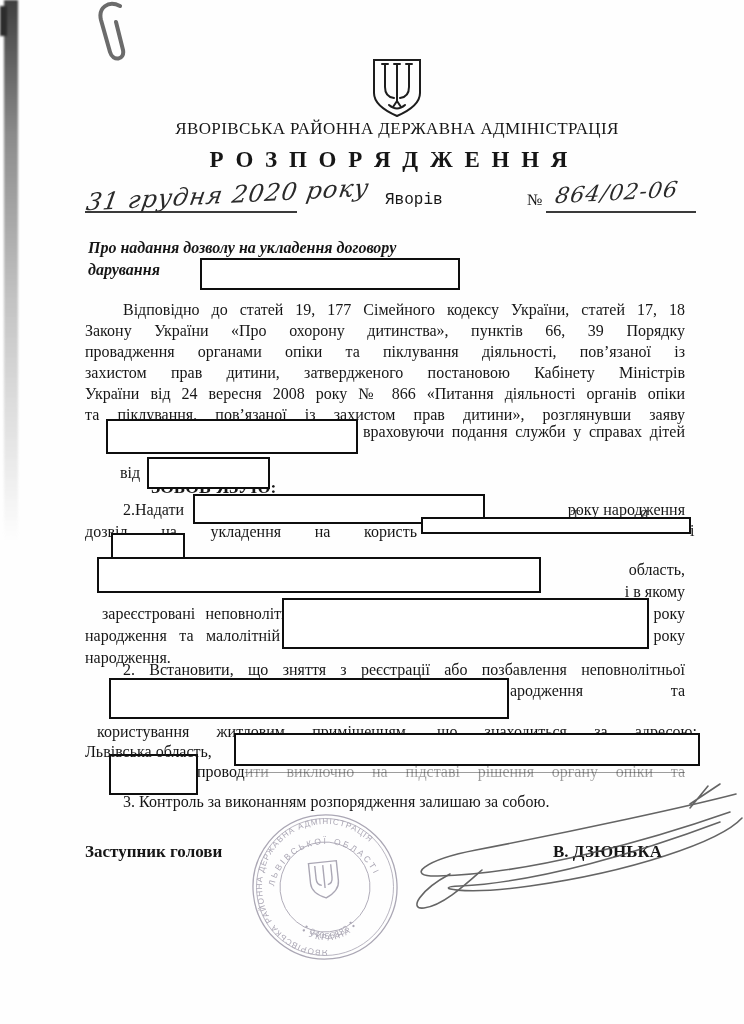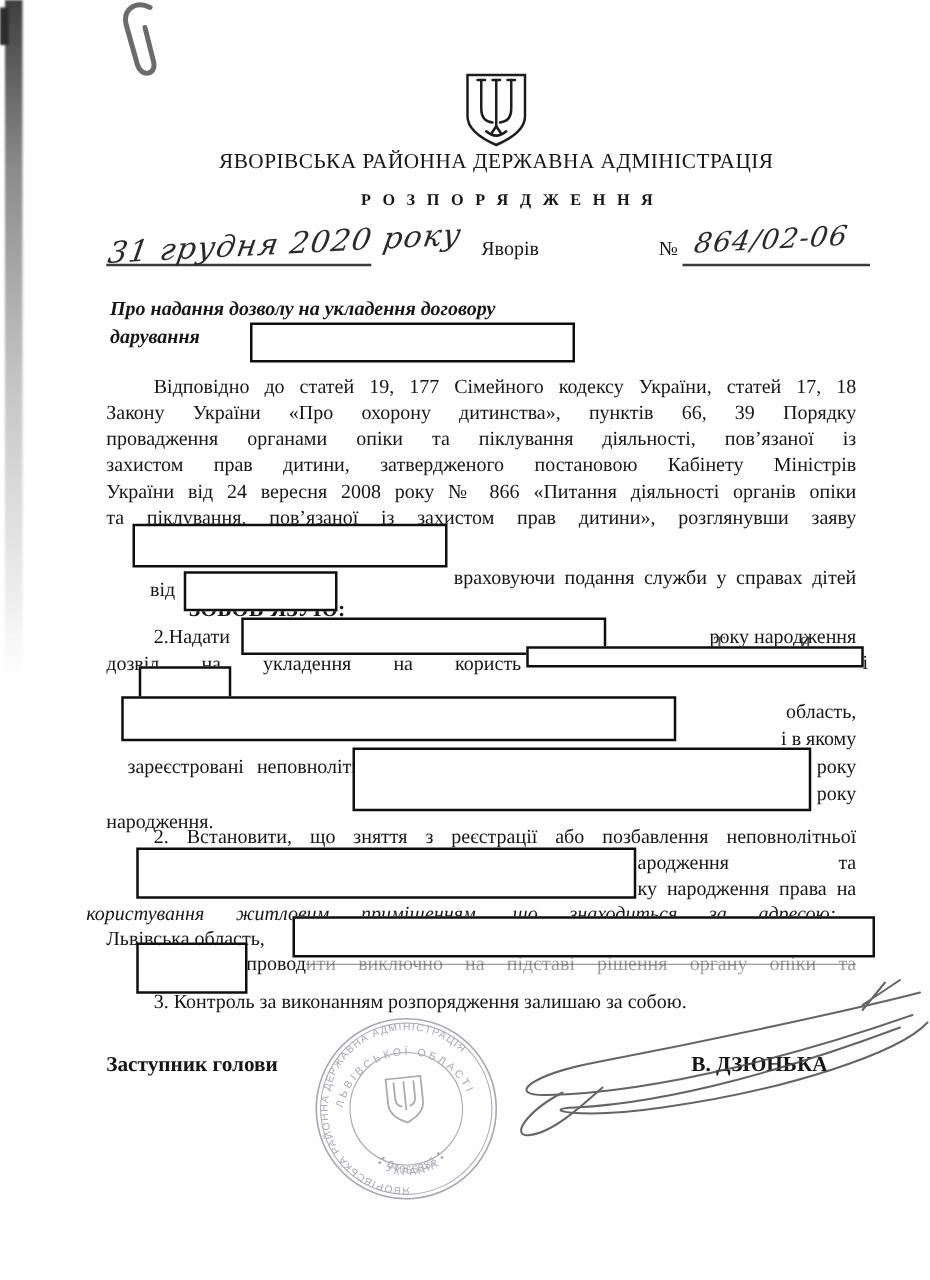--- a/index.html
+++ b/index.html
@@ -45,44 +45,44 @@
       <path d="M28 7 V44"></path>
       <path d="M16 7 V30 Q16 40 25 41"></path>
       <path d="M40 7 V30 Q40 40 31 41"></path>
       <path d="M13 7 H19 M25 7 H31 M37 7 H43"></path>
       <path d="M20 48 Q28 55 36 48"></path>
       <path d="M28 44 L24 50 M28 44 L32 50"></path>
     </g>
   </svg>
 
   <div class="t ctr" style="left:85px;top:119px;width:624px;font-size:17px;letter-spacing:.4px;">ЯВОРІВСЬКА РАЙОННА ДЕРЖАВНА АДМІНІСТРАЦІЯ</div>
-  <div class="t ctr b" style="left:95px;top:150px;width:624px;font-size:13px;letter-spacing:3px;">Р О З П О Р Я Д Ж Е Н Н Я</div>
+  <div class="t ctr b" style="left:78px;top:150px;width:624px;font-size:23px;letter-spacing:3px;">Р О З П О Р Я Д Ж Е Н Н Я</div>
 
   <div class="hw" style="left:88px;top:181px;font-size:24px;">31 грудня 2020 року</div>
   <div class="hline" style="left:85px;top:211px;width:212px;"></div>
 
-  <div class="t" style="left:385px;top:190px;">Яворів</div>
+  <div class="t" style="left:385px;top:190px;font-family:Liberation Mono, monospace;">Яворів</div>
 
   <div class="t" style="left:527px;top:190px;">№</div>
   <div class="hw" style="left:556px;top:180px;font-size:22px;">864/02-06</div>
   <div class="hline" style="left:546px;top:211px;width:150px;"></div>
 
   <div class="t b it" style="left:88px;top:238px;">Про надання дозволу на укладення договору</div>
   <div class="t b it" style="left:88px;top:260px;">дарування</div>
   <div class="red" style="left:200px;top:258px;width:256px;height:28px;border-width:2.5px;"></div>
 
   <div class="t j" style="left:123px;top:300px;width:562px;">Відповідно до статей 19, 177 Сімейного кодексу України, статей 17, 18</div>
   <div class="t j" style="left:85px;top:321px;width:600px;">Закону України «Про охорону дитинства», пунктів 66, 39 Порядку</div>
   <div class="t j" style="left:85px;top:342px;width:600px;">провадження органами опіки та піклування діяльності, пов’язаної із</div>
   <div class="t j" style="left:85px;top:363px;width:600px;">захистом прав дитини, затвердженого постановою Кабінету Міністрів</div>
   <div class="t j" style="left:85px;top:384px;width:600px;">України від 24 вересня 2008 року № 866 «Питання діяльності органів опіки</div>
   <div class="t j" style="left:85px;top:405px;width:600px;">та піклування, пов’язаної із захистом прав дитини», розглянувши заяву</div>
 
   <div class="red" style="left:106px;top:419px;width:248px;height:31px;"></div>
-  <div class="t j" style="left:363px;top:422px;width:322px;margin-top:31px;">враховуючи подання служби у справах дітей</div>
+  <div class="t j" style="left:363px;top:422px;width:322px;">враховуючи подання служби у справах дітей</div>
 
   <div class="t" style="left:120px;top:463px;">від</div>
   <div class="red" style="left:147px;top:457px;width:119px;height:28px;"></div>
 
   <div class="t b" style="left:151px;top:477px;font-size:17.5px;">ЗОБОВ’ЯЗУЮ:</div>
 
   <div class="t" style="left:123px;top:500px;">2.Надати</div>
   <div class="red" style="left:193px;top:494px;width:288px;height:26px;"></div>
   <div class="t r" style="left:540px;top:500px;width:145px;">року народження</div>
 
@@ -98,30 +98,30 @@
   <div class="red" style="left:111px;top:533px;width:70px;height:25px;"></div>
 
   <div class="red" style="left:97px;top:557px;width:440px;height:32px;"></div>
   <div class="t r" style="left:600px;top:560px;width:85px;">область,</div>
   <div class="t r" style="left:617px;top:582px;width:68px;">і в якому</div>
 
   <div class="t j" style="left:102px;top:604px;width:195px;">зареєстровані неповнолітня</div>
   <div class="red" style="left:282px;top:598px;width:363px;height:47px;"></div>
   <div class="t r" style="left:650px;top:604px;width:35px;">року</div>
 
+  <div class="t j" style="left:85px;top:626px;width:195px;">народження та малолітній</div>
   <div class="t r" style="left:650px;top:626px;width:35px;">року</div>
 
   <div class="t" style="left:85px;top:648px;">народження.</div>
 
   <div class="t j" style="left:123px;top:660px;width:562px;">2. Встановити, що зняття з реєстрації або позбавлення неповнолітньої</div>
   <div class="red" style="left:109px;top:678px;width:396px;height:37px;"></div>
   <div class="t j" style="left:510px;top:681px;width:175px;">ародження та малолітнього</div>
-  <div class="t j" style="left:510px;top:702px;width:175px;">ку народження права на</div>
 
-  <div class="t j" style="left:69px;top:722px;width:600px;font-style:italic;">користування житловим приміщенням, що знаходиться за адресою:</div>
+  <div class="t j" style="left:97px;top:722px;width:600px;">користування житловим приміщенням, що знаходиться за адресою:</div>
   <div class="red" style="left:234px;top:733px;width:462px;height:29px;"></div>
   <div class="t" style="left:85px;top:742px;z-index:4;">Львівська область,</div>
 
   <div class="red" style="left:109px;top:754px;width:85px;height:37px;"></div>
   <div class="t j" style="left:197px;top:762px;width:488px;z-index:2;">
     <span>провод</span><span class="faint">ити виключно на підставі рішення органу опіки та</span>
   </div>
 
   <div class="t" style="left:123px;top:792px;">3. Контроль за виконанням розпорядження залишаю за собою.</div>
 

